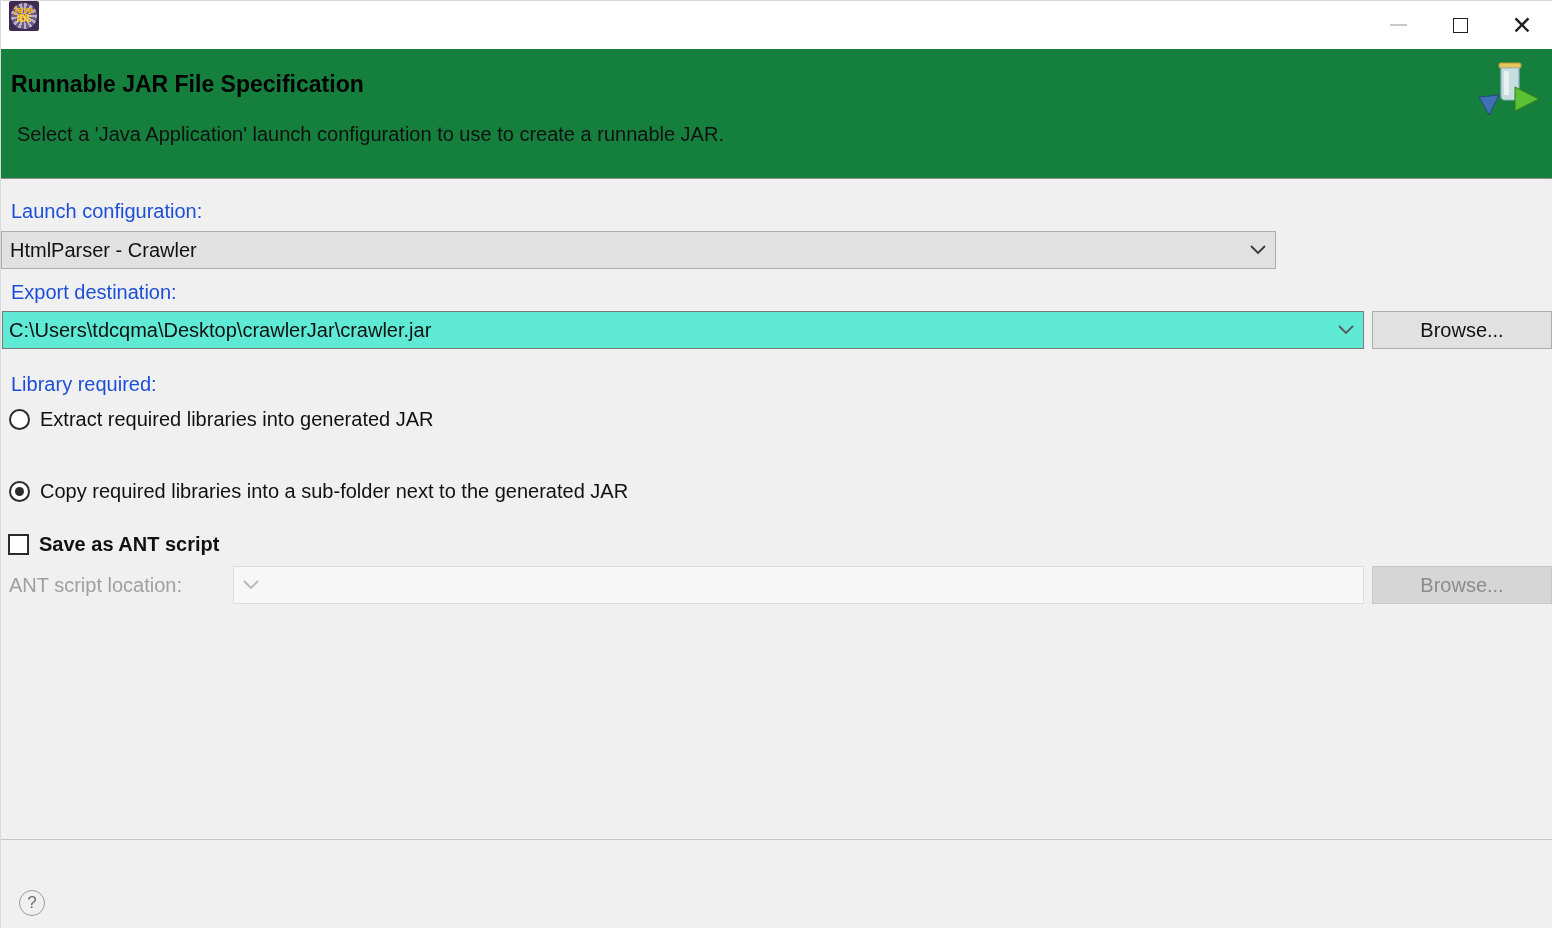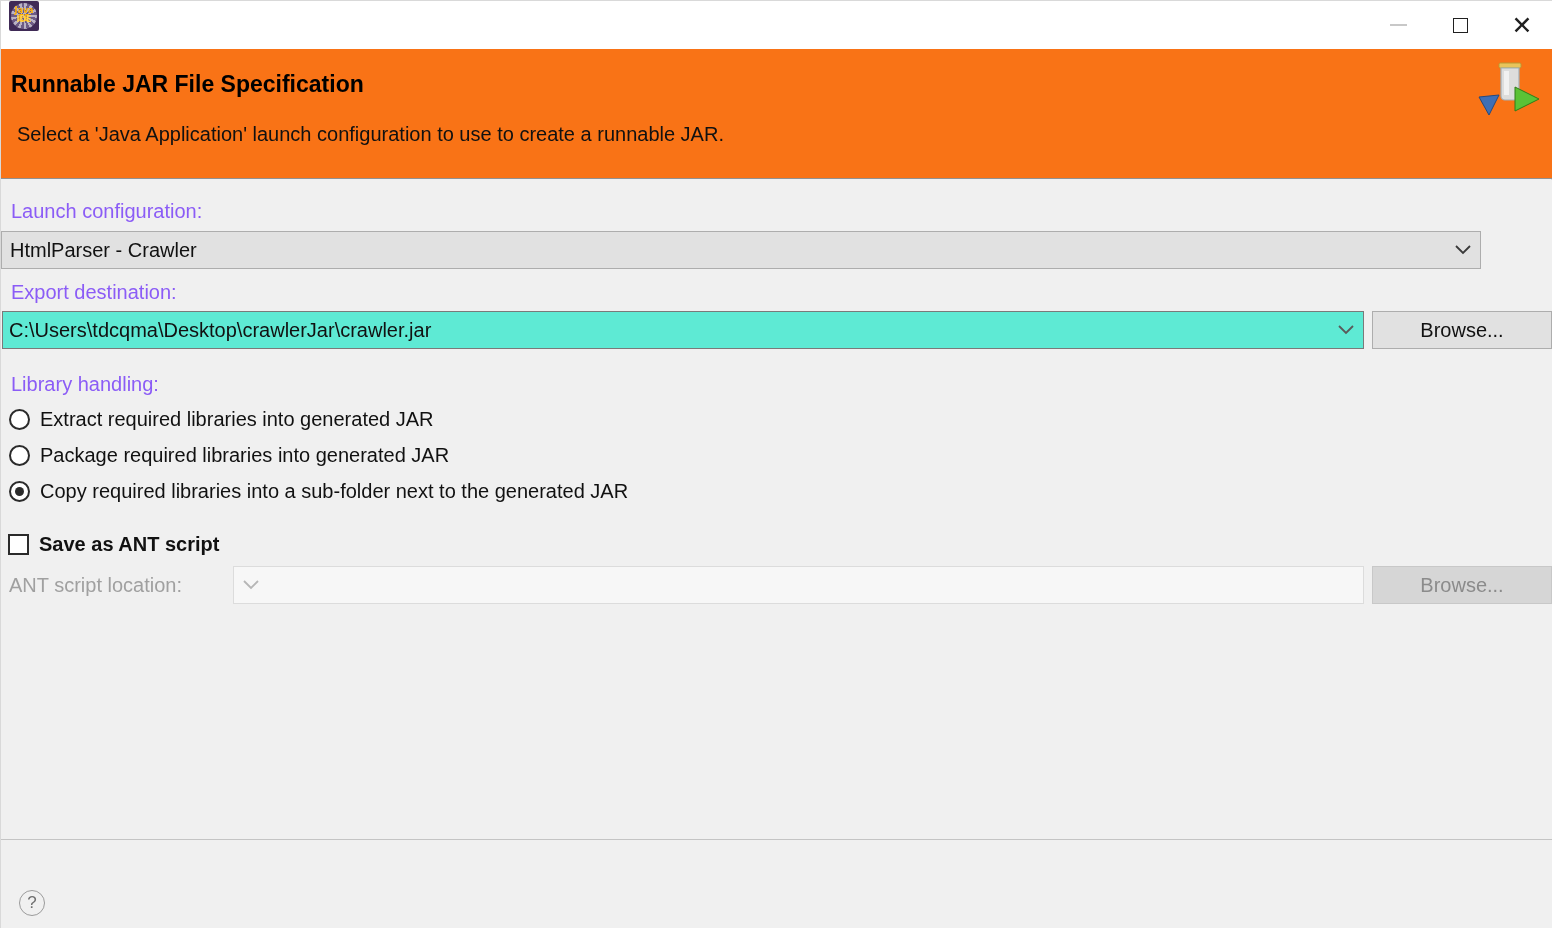--- a/index.html
+++ b/index.html
@@ -76,21 +76,21 @@
   .win-btn .sq {
     display: block; width: 15px; height: 15px;
     border: 1.7px solid currentColor;
   }
   .win-btn .xmark { font-size: 25px; line-height: 1; font-weight: 300; }
 
   
   .header {
     position: absolute; top: 48px; left: 0;
     width: 1552px; height: 130px;
-    background: #f97316;
+    background: #15803d;
     border-bottom: 1px solid #919191;
   }
   .header-title {
     position: absolute; left: 10px; top: 22px;
     font-size: 23px; font-weight: bold; color: #000;
     white-space: nowrap;
   }
   .header-desc {
     position: absolute; left: 16px; top: 74px;
     font-size: 20px; color: #111;
@@ -102,21 +102,21 @@
   }
 
   
   .content {
     position: absolute; top: 179px; left: 0;
     width: 1552px; height: 659px;
     background: #f0f0f0;
   }
   .lbl {
     position: absolute;
-    font-size: 20px; color: #8b5cf6;
+    font-size: 20px; color: #1d4ed8;
     white-space: nowrap;
   }
   .lbl.dim { color: #a0a0a0; }
 
   .combo-gray {
     position: absolute;
     background: #e1e1e1;
     border: 1px solid #adadad;
     display: flex; align-items: center;
   }
@@ -240,52 +240,48 @@
         <rect x="31" y="14" width="5" height="24" fill="#ffffff" opacity="0.6"></rect>
         <polygon points="6,40 26,38 16,58" fill="#3f6fb5" stroke="#27497d" stroke-width="1"></polygon>
         <polygon points="42,30 66,42 42,54" fill="#5bc236" stroke="#2f7d18" stroke-width="1"></polygon>
       </svg>
     </div>
   </div>
 
   <div class="content">
 
     <div class="lbl" style="left:10px; top:20px;">Launch configuration:</div>
-    <div class="combo-gray" style="left:0px; top:51px; width:1480px; height:38px;">
+    <div class="combo-gray" style="left:0px; top:51px; width:1275px; height:38px;">
       <div class="val">HtmlParser - Crawler</div>
       <div style="flex:1"></div>
       <div class="chev">
         <svg width="16" height="10" viewBox="0 0 16 10">
             <path d="M1 1 L8 8 L15 1" fill="none" stroke="#3a3a3a" stroke-width="1.8"></path>
           </svg>
       </div>
     </div>
 
     <div class="lbl" style="left:10px; top:101px;">Export destination:</div>
     <div class="combo-white" style="left:1px; top:131px; width:1362px; height:38px;">
       <div class="val">C:\Users\tdcqma\Desktop\crawlerJar\crawler.jar</div>
       <div class="chev">
         <svg width="16" height="10" viewBox="0 0 16 10">
             <path d="M1 1 L8 8 L15 1" fill="none" stroke="#5a5a5a" stroke-width="1.8"></path>
           </svg>
       </div>
     </div>
     <div class="btn" style="left:1371px; top:131px; width:180px; height:38px;">Browse...</div>
 
-    <div class="lbl" style="left:10px; top:193px;">Library handling:</div>
+    <div class="lbl" style="left:10px; top:193px;">Library required:</div>
 
     <div class="radio-row" style="left:8px; top:228px;">
       <span class="radio-mark"></span>
       <span class="radio-label">Extract required libraries into generated JAR</span>
     </div>
 
-    <div class="radio-row" style="left:8px; top:264px;">
-      <span class="radio-mark"></span>
-      <span class="radio-label">Package required libraries into generated JAR</span>
-    </div>
 
     <div class="radio-row" style="left:8px; top:300px;">
       <span class="radio-mark checked"></span>
       <span class="radio-label">Copy required libraries into a sub-folder next to the generated JAR</span>
     </div>
 
     <div class="check-row" style="left:7px; top:353px;">
       <span class="check-mark"></span>
       <span class="check-label">Save as ANT script</span>
     </div>

